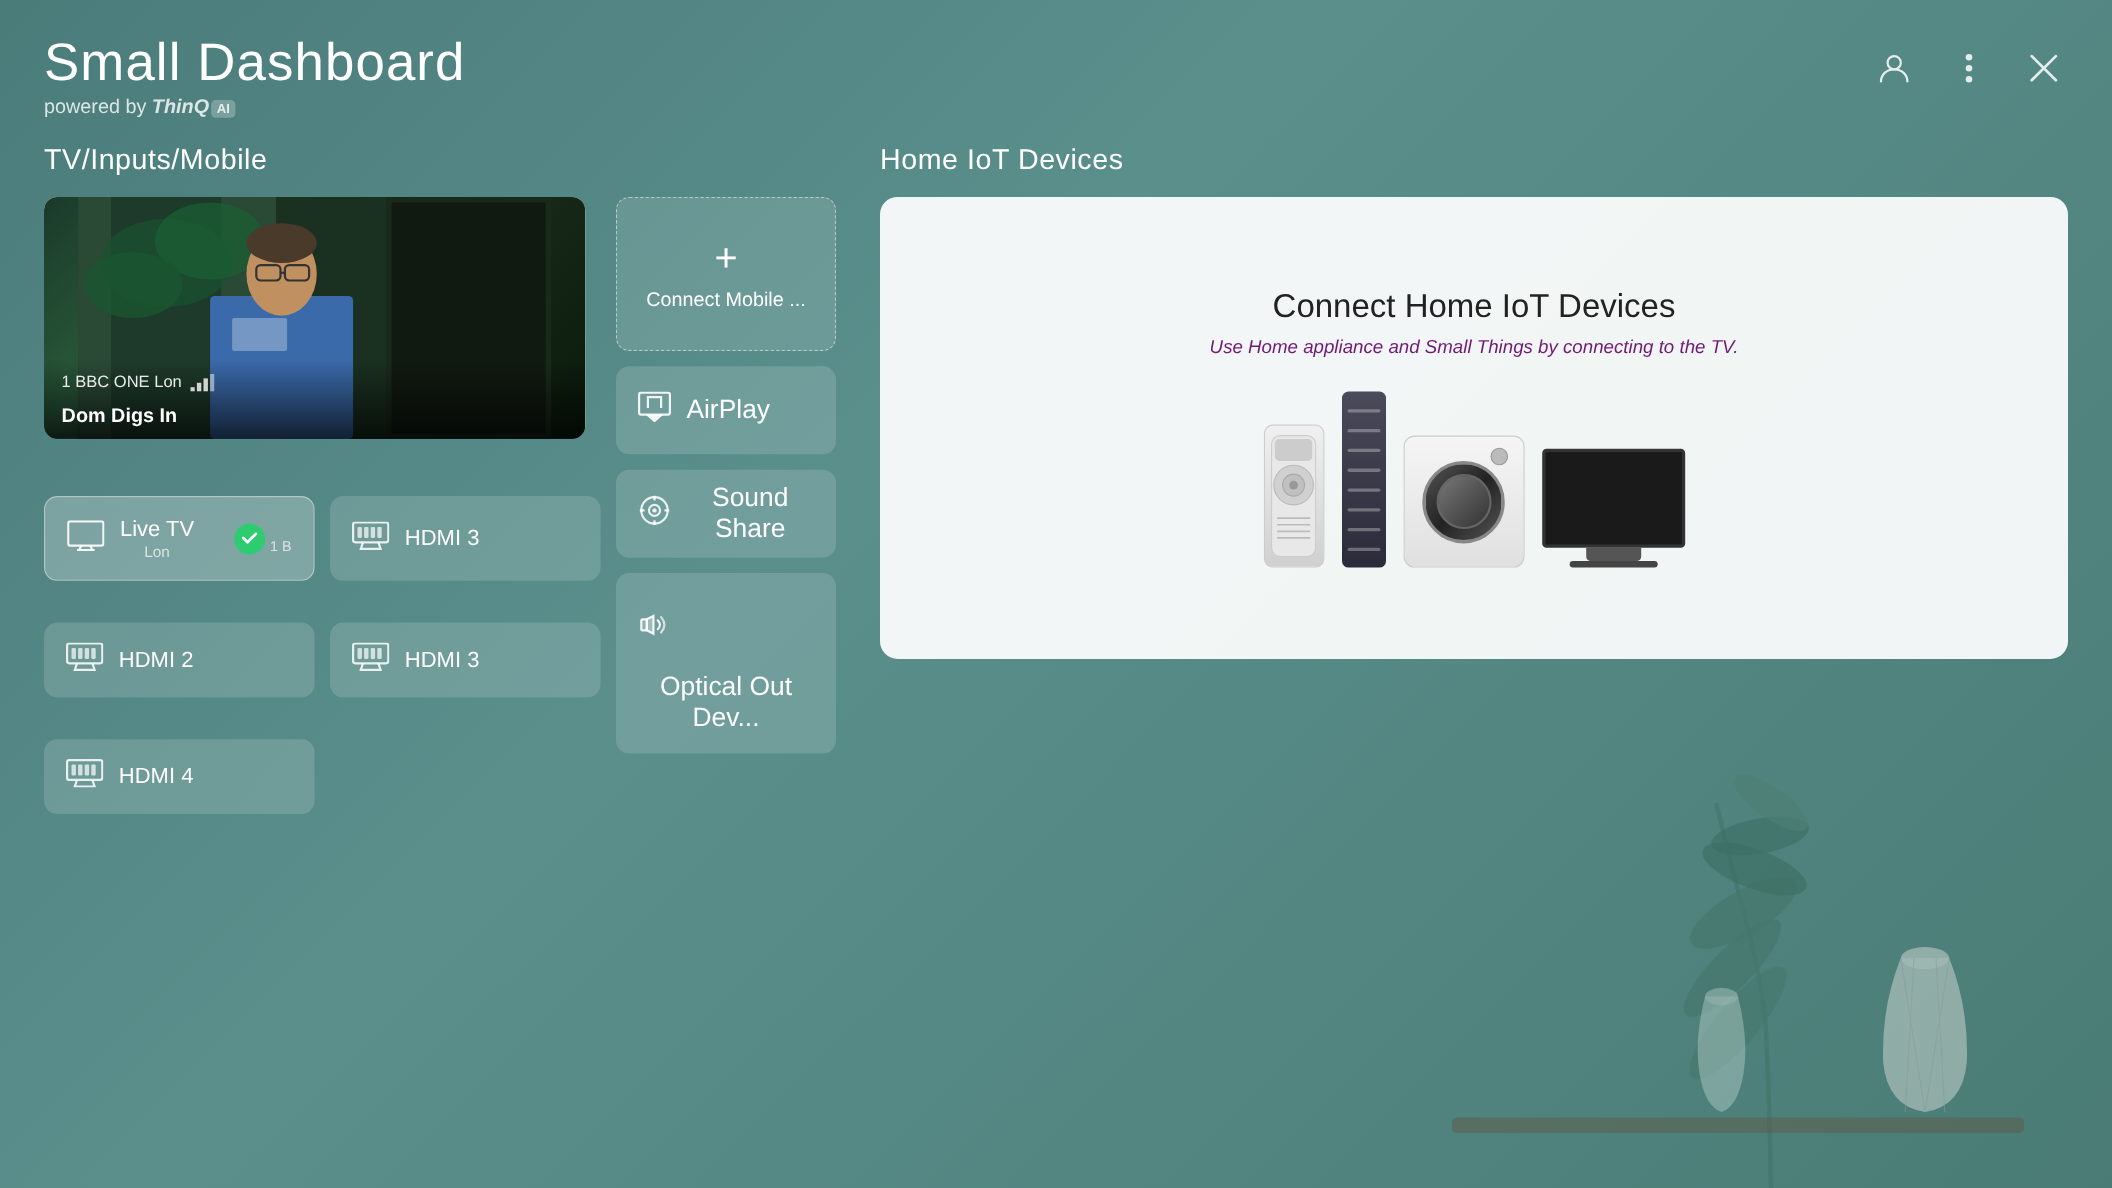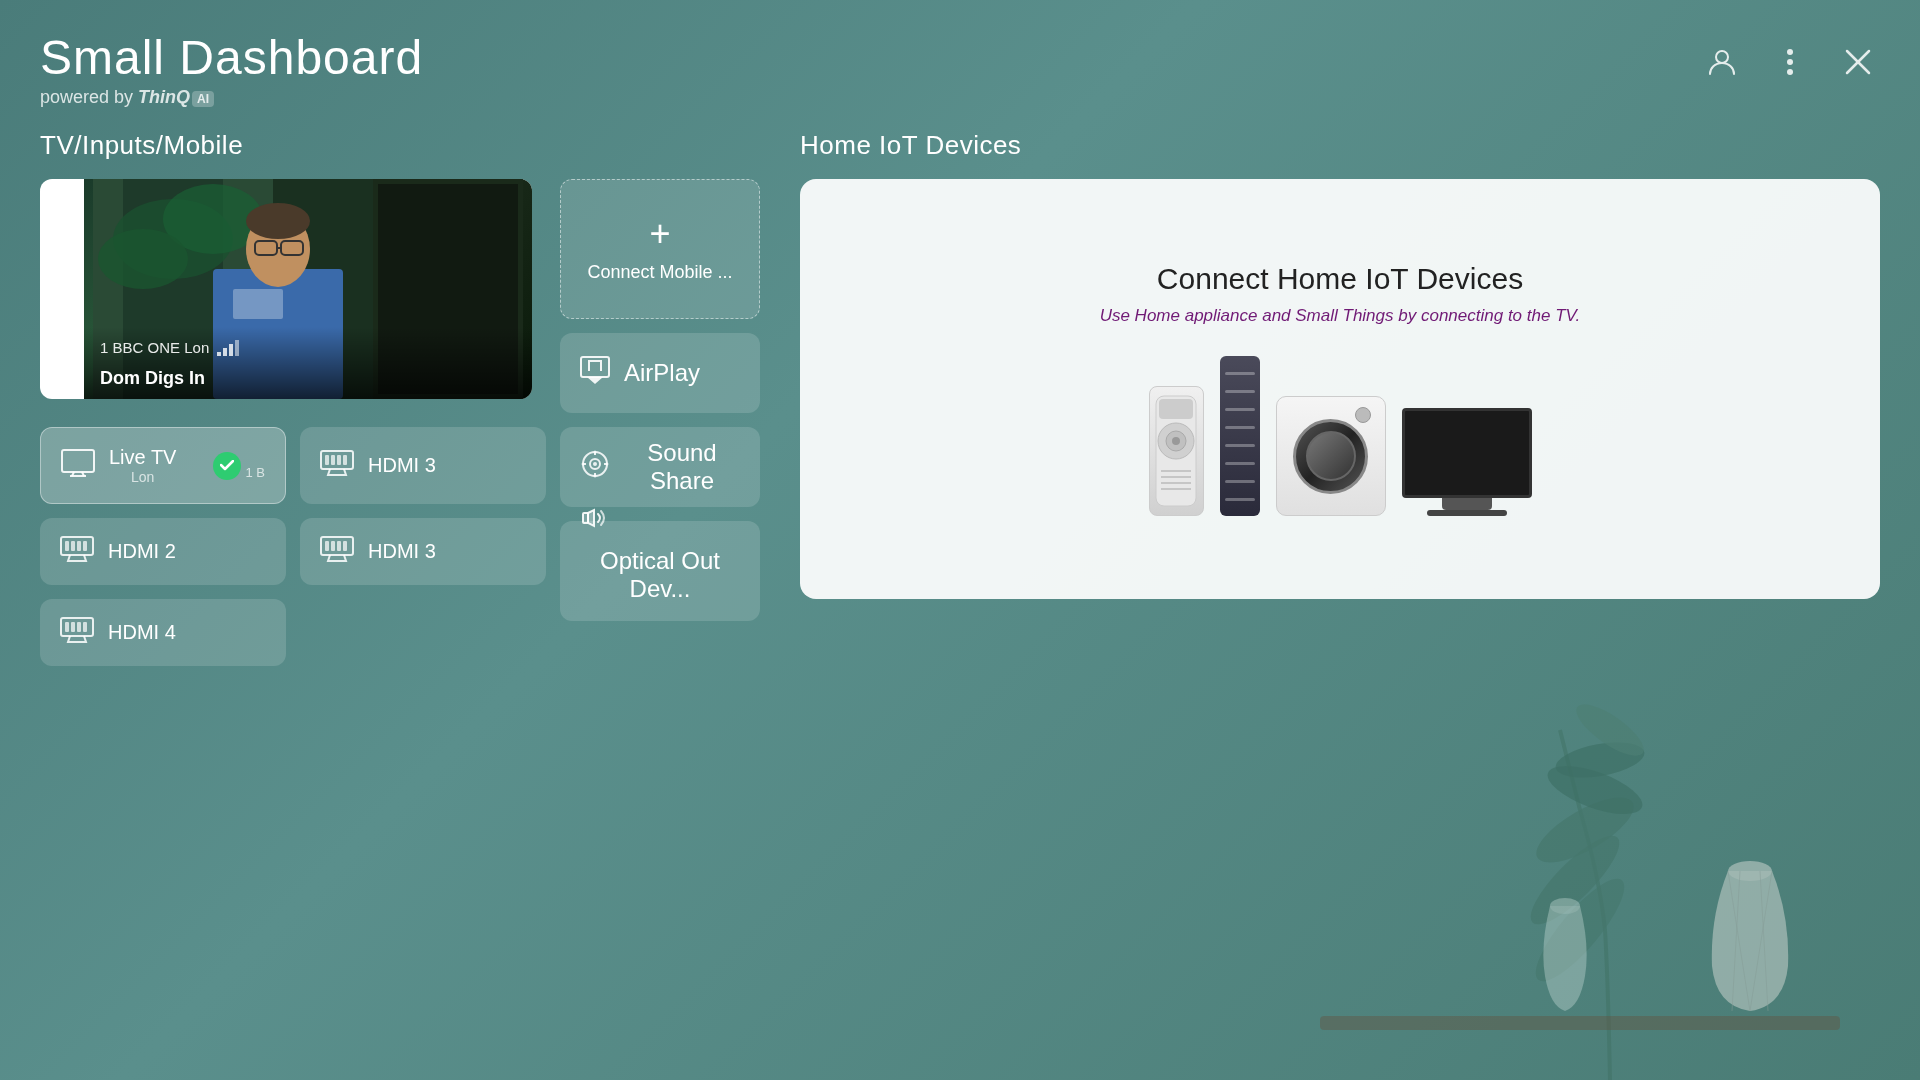--- a/index.html
+++ b/index.html
@@ -94,21 +94,20 @@
 
     
     .tv-preview-card {
       grid-column: 1;
       grid-row: 1;
       background: #fff;
       border-radius: 12px;
       overflow: hidden;
       margin-right: 14px;
       margin-bottom: 14px;
-      padding-left: 44px;
     }
     .tv-preview-image {
       width: 100%;
       height: 220px;
       background: linear-gradient(135deg, #1a3a2a 0%, #2a5a3a 30%, #1a2a1a 60%, #0a1a0a 100%);
       position: relative;
       overflow: hidden;
     }
     .tv-preview-overlay {
       position: absolute;
@@ -137,20 +136,21 @@
       border-radius: 12px;
       padding: 18px 20px;
       color: #fff;
       cursor: pointer;
       display: flex;
       align-items: center;
       gap: 14px;
       font-size: 20px;
       font-weight: 500;
       transition: background 0.2s;
+      margin-top: 24px;
     }
     .input-btn.active {
       background: rgba(255,255,255,0.25);
       border: 1px solid rgba(255,255,255,0.4);
     }
     .input-btn-info {
       display: flex;
       flex-direction: column;
     }
     .input-btn-label { font-size: 20px; font-weight: 500; }
@@ -194,21 +194,21 @@
       color: #fff;
       cursor: pointer;
       display: flex;
       align-items: center;
       gap: 14px;
       font-size: 24px;
       font-weight: 400;
       height: 80px;
     }
     .optical-btn {
-      height: 100px;
+      height: 164px;
       flex-direction: column;
       align-items: flex-start;
       justify-content: flex-end;
       padding-bottom: 18px;
     }
 
     
     .right-panel {
       flex: 1;
     }

